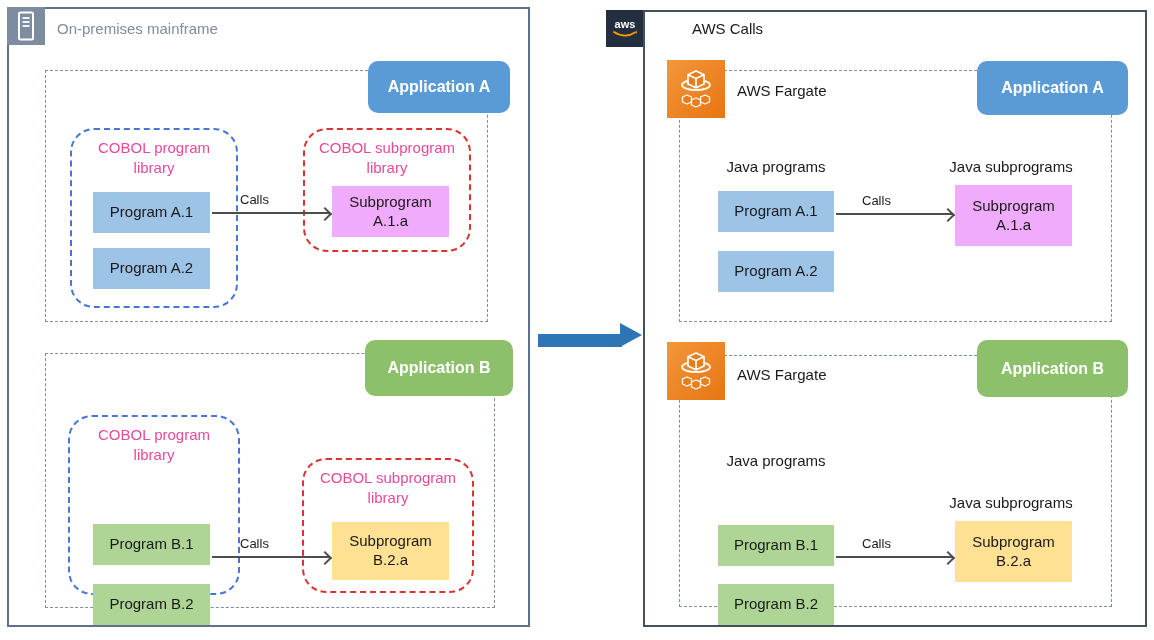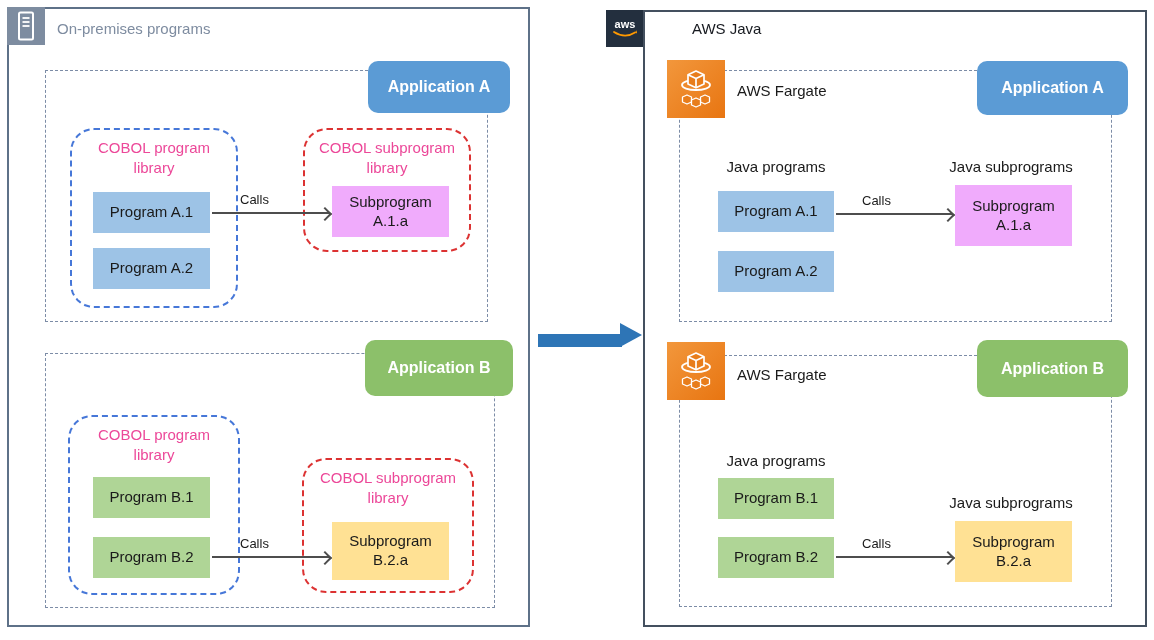--- a/index.html
+++ b/index.html
@@ -14,21 +14,21 @@
   .lib-red{border:2px dashed #dc3232;}
   .lib-title{position:absolute;top:8px;left:6px;right:6px;text-align:center;
              font-size:15px;line-height:1.35;color:#ec4899;}
   .badge{border-radius:10px;color:#ffffff;font-weight:bold;font-size:16px;
          display:flex;align-items:center;justify-content:center;text-align:center;z-index:4;}
   .badge-blue{background:#5b9bd5;}
   .badge-green{background:#8cc06a;}
   .pbox{display:flex;align-items:center;justify-content:center;text-align:center;
         font-size:15px;line-height:1.25;z-index:3;}
   .fill-lblue{background:#9dc3e6;}
-  .fill-lgreen{background:#afd596;}
+  .fill-lgreen{background:#afd596;margin-top:47px;}
   .fill-gray{background:#f0abfc;}
   .fill-yellow{background:#ffe194;}
   .sec-title{font-size:15px;white-space:nowrap;}
   .calls-label{font-size:13px;white-space:nowrap;}
   .arrow-line{position:absolute;height:2px;background:#4d4d4d;}
   .arrow-line::after{content:"";position:absolute;right:0px;top:-3px;width:8px;height:8px;
         border-top:2px solid #4d4d4d;border-right:2px solid #4d4d4d;
         transform:rotate(45deg);transform-origin:center;}
   .corner-icon{z-index:6;display:flex;align-items:center;justify-content:center;}
   .onprem-bg{background:#7d8ca0;}
@@ -45,21 +45,21 @@
   <div class="abs panel" style="left:7px;top:7px;width:523px;height:620px;"></div>
 
   <div class="abs corner-icon onprem-bg" style="left:7px;top:7px;width:38px;height:38px;">
     <svg width="26" height="30" viewBox="0 0 26 30">
       <rect x="6" y="1.5" width="14" height="27" rx="1.5" fill="none" stroke="#ffffff" stroke-width="2"></rect>
       <line x1="9.5" y1="7" x2="16.5" y2="7" stroke="#ffffff" stroke-width="1.8"></line>
       <line x1="9.5" y1="11" x2="16.5" y2="11" stroke="#ffffff" stroke-width="1.8"></line>
       <line x1="9.5" y1="15" x2="16.5" y2="15" stroke="#ffffff" stroke-width="1.8"></line>
     </svg>
   </div>
-  <div class="abs title-muted" style="left:57px;top:20px;">On-premises programs</div>
+  <div class="abs title-muted" style="left:57px;top:20px;">On-premises mainframe</div>
 
   <div class="abs group" style="left:45px;top:70px;width:443px;height:252px;"></div>
   <div class="abs badge badge-blue" style="left:368px;top:61px;width:142px;height:52px;">Application A</div>
 
   <div class="abs lib lib-blue" style="left:70px;top:128px;width:168px;height:180px;">
     <div class="lib-title">COBOL program library</div>
   </div>
   <div class="abs pbox fill-lblue" style="left:93px;top:192px;width:117px;height:41px;">Program A.1</div>
   <div class="abs pbox fill-lblue" style="left:93px;top:248px;width:117px;height:41px;">Program A.2</div>
 
@@ -95,21 +95,21 @@
 
   <div class="abs panel panel-right" style="left:643px;top:10px;width:504px;height:617px;"></div>
 
   <div class="abs corner-icon awslogo-bg" style="left:606px;top:10px;width:37px;height:37px;text-decoration:underline;">
     <svg width="30" height="26" viewBox="0 0 30 26">
       <text x="15" y="12" text-anchor="middle" font-family="Liberation Sans, sans-serif" font-size="11" font-weight="bold" fill="#ffffff">aws</text>
       <path d="M4,16 Q15,23 25,16.5" fill="none" stroke="#ff9900" stroke-width="1.8" stroke-linecap="round"></path>
       <path d="M25,16.5 l1.5,-2.2 l0.6,3.2 z" fill="#ff9900"></path>
     </svg>
   </div>
-  <div class="abs title-dark" style="left:692px;top:20px;">AWS Java</div>
+  <div class="abs title-dark" style="left:692px;top:20px;">AWS Calls</div>
 
   <div class="abs group" style="left:679px;top:70px;width:433px;height:252px;"></div>
   <div class="abs corner-icon fargate-bg" style="left:667px;top:60px;width:58px;height:58px;">
     <svg width="46" height="46" viewBox="0 0 46 46">
       <ellipse cx="23" cy="19" rx="14" ry="5" fill="none" stroke="#ffffff" stroke-width="1.8"></ellipse>
       <g stroke="#ffffff" stroke-width="1.7" fill="#e87d1b" stroke-linejoin="round">
         <polygon points="23,5 31,8.8 31,18 23,21.8 15,18 15,8.8"></polygon>
         <line x1="23" y1="12.5" x2="23" y2="21.8"></line>
         <line x1="15" y1="8.8" x2="23" y2="12.5"></line>
         <line x1="31" y1="8.8" x2="23" y2="12.5"></line>

